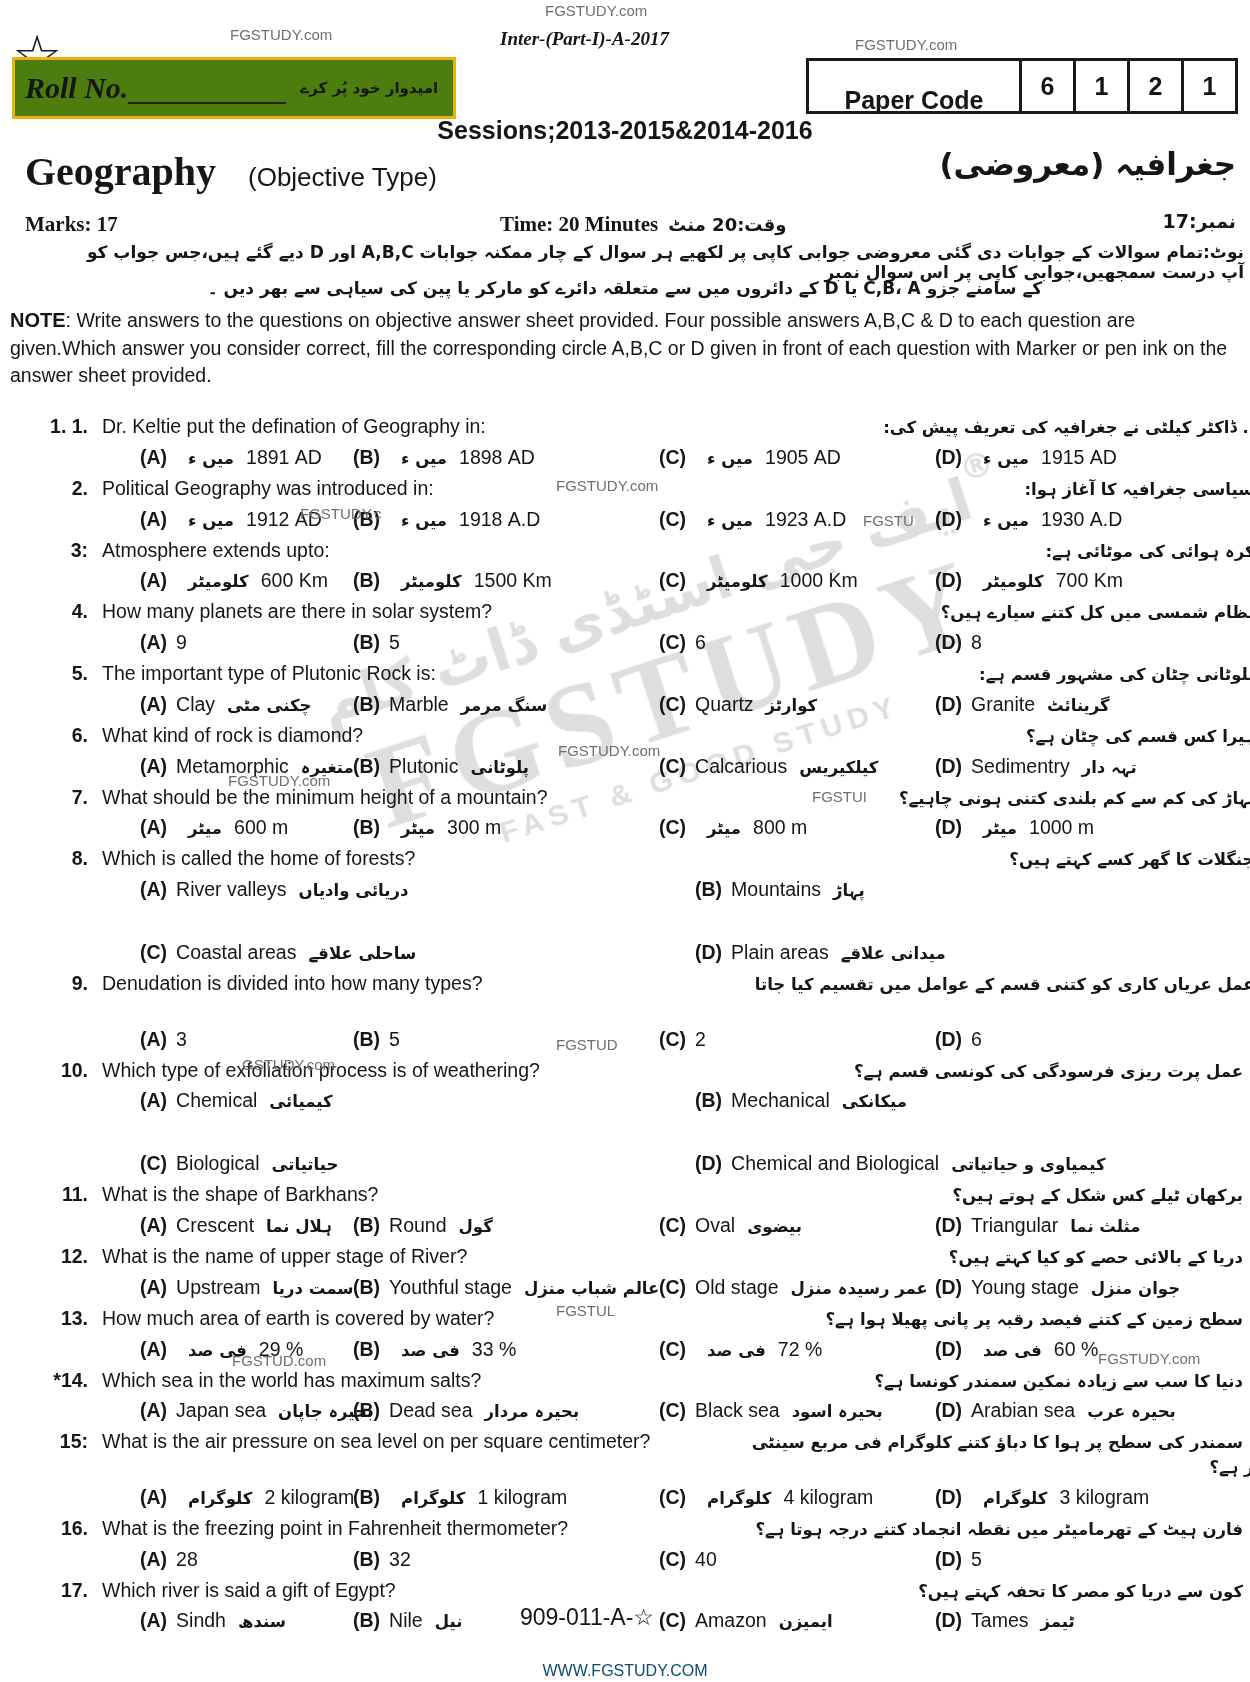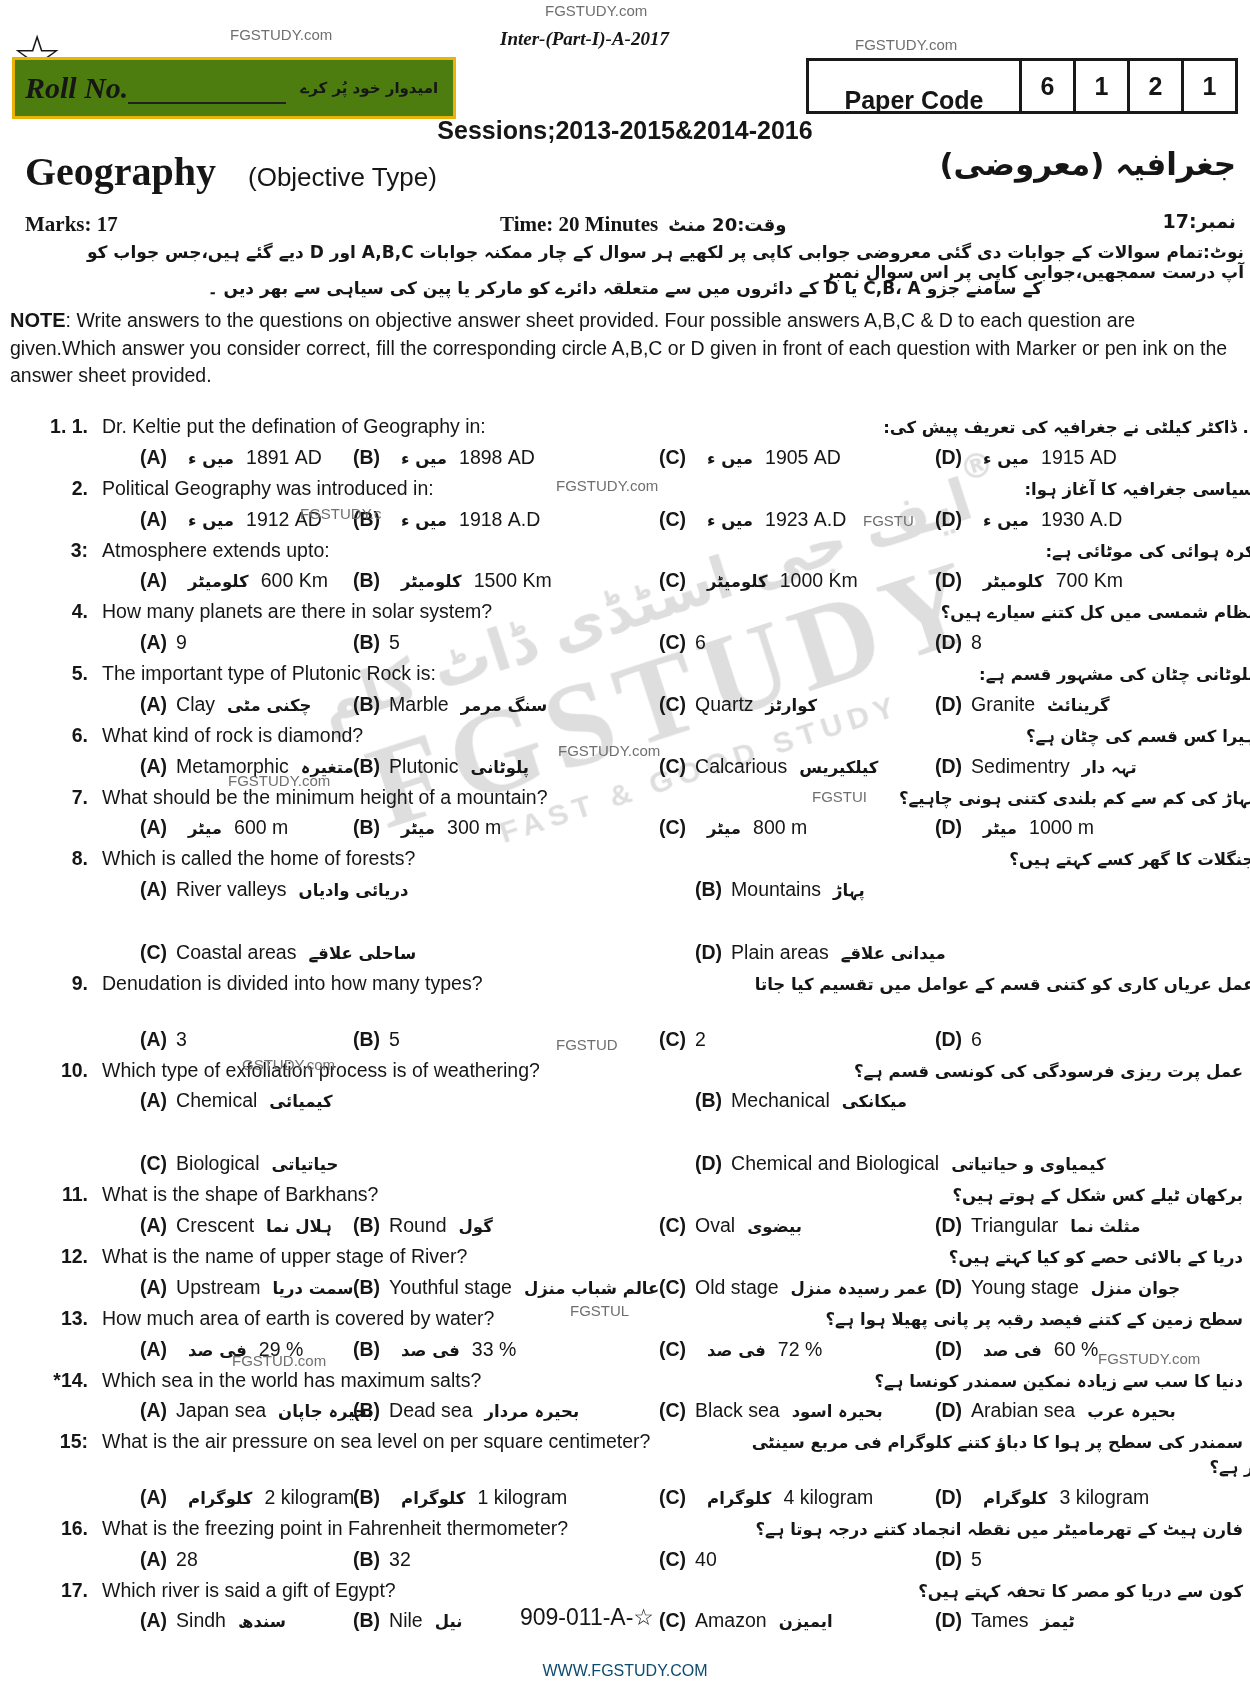--- a/index.html
+++ b/index.html
@@ -83,21 +83,21 @@
 <span class="wm-small" style="left:230px;top:26px;">FGSTUDY.com</span>
 <span class="wm-small" style="left:855px;top:36px;">FGSTUDY.com</span>
 <span class="wm-small" style="left:556px;top:477px;">FGSTUDY.com</span>
 <span class="wm-small" style="left:300px;top:505px;">FGSTUDY.c</span>
 <span class="wm-small" style="left:843px;top:512px;margin-left:20px;">FGSTU</span>
 <span class="wm-small" style="left:558px;top:742px;">FGSTUDY.com</span>
 <span class="wm-small" style="left:228px;top:772px;">FGSTUDY.com</span>
 <span class="wm-small" style="left:812px;top:788px;">FGSTUI</span>
 <span class="wm-small" style="left:556px;top:1036px;">FGSTUD</span>
 <span class="wm-small" style="left:242px;top:1056px;">GSTUDY.com</span>
-<span class="wm-small" style="left:556px;top:1302px;margin-left:14px;">FGSTUL</span>
+<span class="wm-small" style="left:556px;top:1302px;">FGSTUL</span>
 <span class="wm-small" style="left:232px;top:1352px;">FGSTUD.com</span>
 <span class="wm-small" style="left:1098px;top:1350px;">FGSTUDY.com</span>
 
 <div class="star-tl">☆</div>
 <div class="exam-code">Inter-(Part-I)-A-2017</div>
 
 <div id="rollbox">
   <span class="rollno">Roll No.</span>
   <span class="roll-line"></span>
   <span class="roll-ur ur" dir="rtl">امیدوار خود پُر کرے</span>

